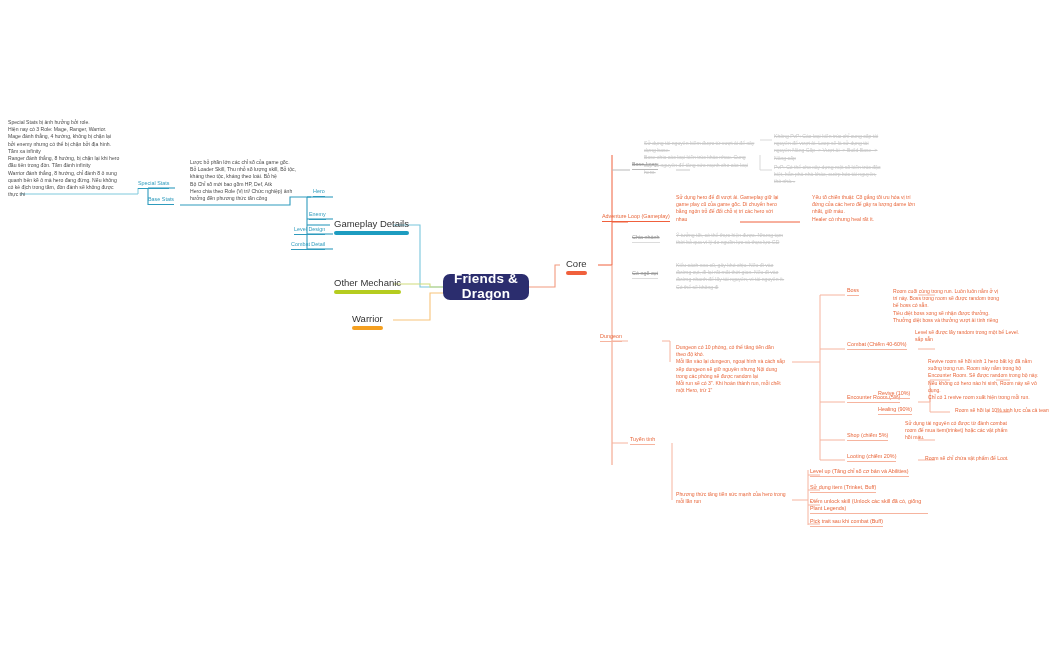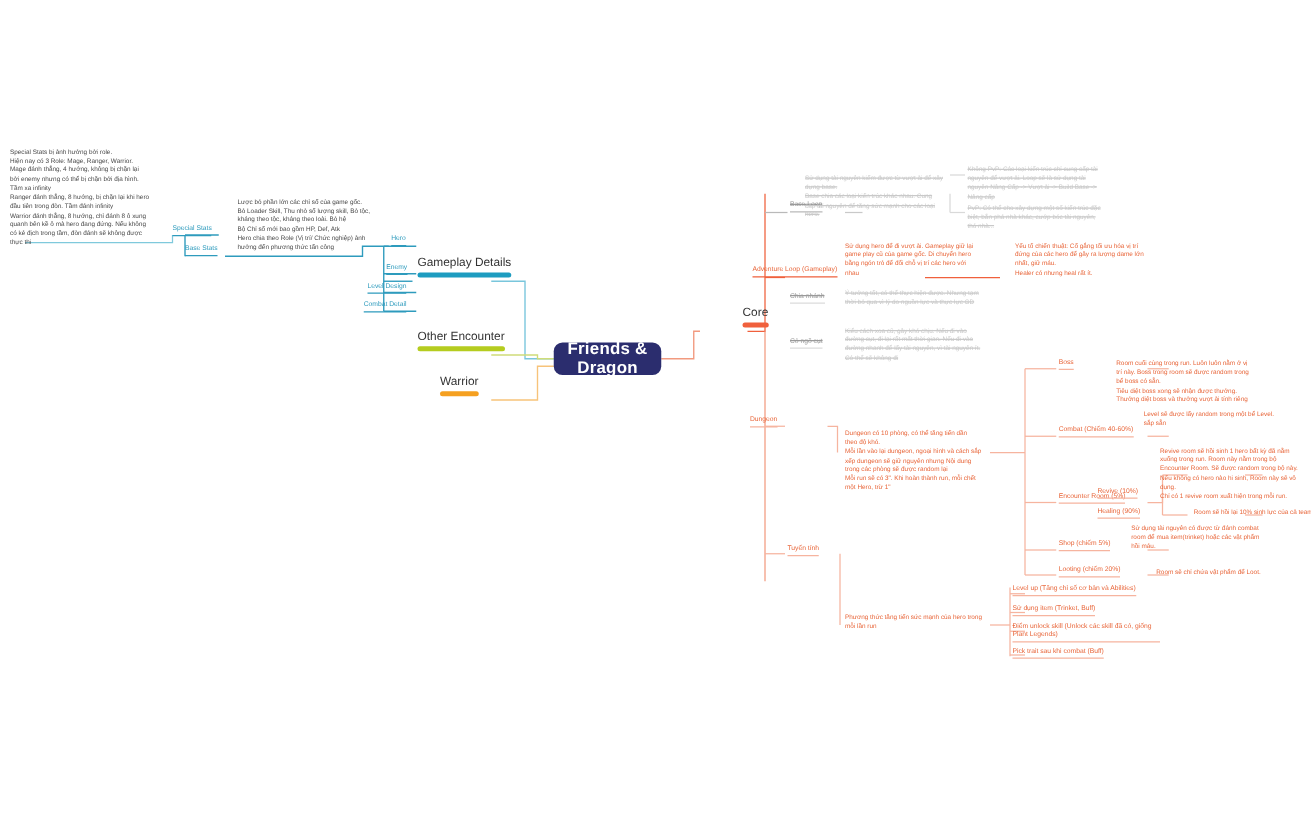--- a/index.html
+++ b/index.html
@@ -14,21 +14,21 @@
   
   .central{
     background:#2b2d6e;color:#fff;border-radius:7px;
     font-size:13.5px;font-weight:bold;letter-spacing:.2px;
     display:flex;align-items:center;justify-content:center;
     text-align:center;line-height:1.1;
   }
 
   
   .branch{padding:0 4px 3px 4px;font-size:8.5px;color:#333;white-space:nowrap;}
-  .branch.big{font-size:9.5px;color:#333;}
+  .branch.big{font-size:9.5px;color:#333;margin-top:13px;}
   .branch .ul{display:block;height:3.5px;border-radius:2px;margin-top:2px;}
 
   
   .lbl{font-size:5.4px;color:#3a3a3a;white-space:nowrap;line-height:1.25;padding-bottom:1.5px;}
   .lbl .ul{display:block;height:1px;margin-top:1.5px;}
   .lbl.strike{color:#9a9a9a;text-decoration:line-through;}
 
   
   .note{font-size:5.1px;line-height:1.42;color:#4a4a4a;white-space:pre-line;}
   .note.dim{color:#c9c9c9;text-decoration:line-through;}
@@ -115,21 +115,21 @@
   <div class="node central" style="left:443px;top:274px;width:86px;height:26px;">
     <span>Friends &amp; Dragon</span>
   </div>
 
   <div class="node branch big" style="left:330px;top:205px;">
     <span>Gameplay Details</span>
     <span class="ul" style="background:#1d9cc0;"></span>
   </div>
 
   <div class="node branch big" style="left:330px;top:264px;">
-    <span>Other Encounter</span>
+    <span>Other Mechanic</span>
     <span class="ul" style="background:#b5cc1f;"></span>
   </div>
 
   <div class="node branch big" style="left:348px;top:300px;">
     <span>Warrior</span>
     <span class="ul" style="background:#f5a020;"></span>
   </div>
 
   <div class="node lbl teal" style="left:313px;top:188px;">
     <span>Hero</span>
@@ -168,21 +168,21 @@
 Mage đánh thẳng, 4 hướng, không bị chặn lại
 bởi enemy nhưng có thể bị chặn bởi địa hình.
 Tầm xa infinity
 Ranger đánh thẳng, 8 hướng, bị chặn lại khi hero
 đầu tiên trong đòn. Tầm đánh infinity
 Warrior đánh thẳng, 8 hướng, chỉ đánh 8 ô xung
 quanh bên kề ô mà hero đang đứng. Nếu không
 có kẻ địch trong tầm, đòn đánh sẽ không được
 thực thi</div>
 
-  <div class="node branch big" style="left:590px;top:245px;">
+  <div class="node branch big" style="left:562px;top:245px;">
     <span>Core</span>
     <span class="ul" style="background:#f0603c;"></span>
   </div>
 
   <div class="node lbl strike" style="left:632px;top:161px;">
     <span>Base Loop</span>
     <span class="ul" style="background:#b9b9b9;"></span>
   </div>
   <div class="node note dim" style="left:644px;top:140px;width:118px;">Sử dụng tài nguyên kiếm được từ vượt ải để xây
 dựng base.

